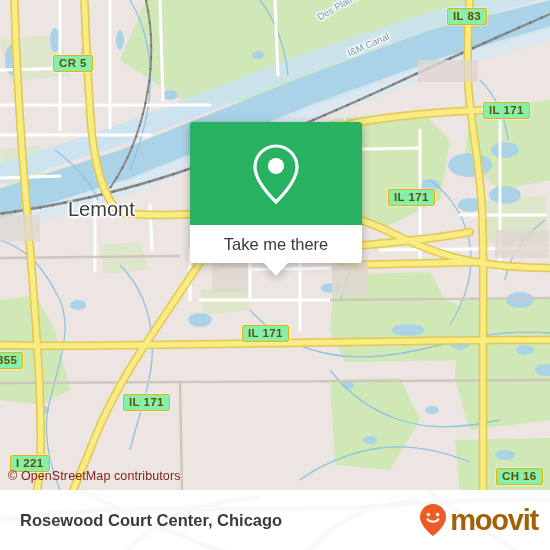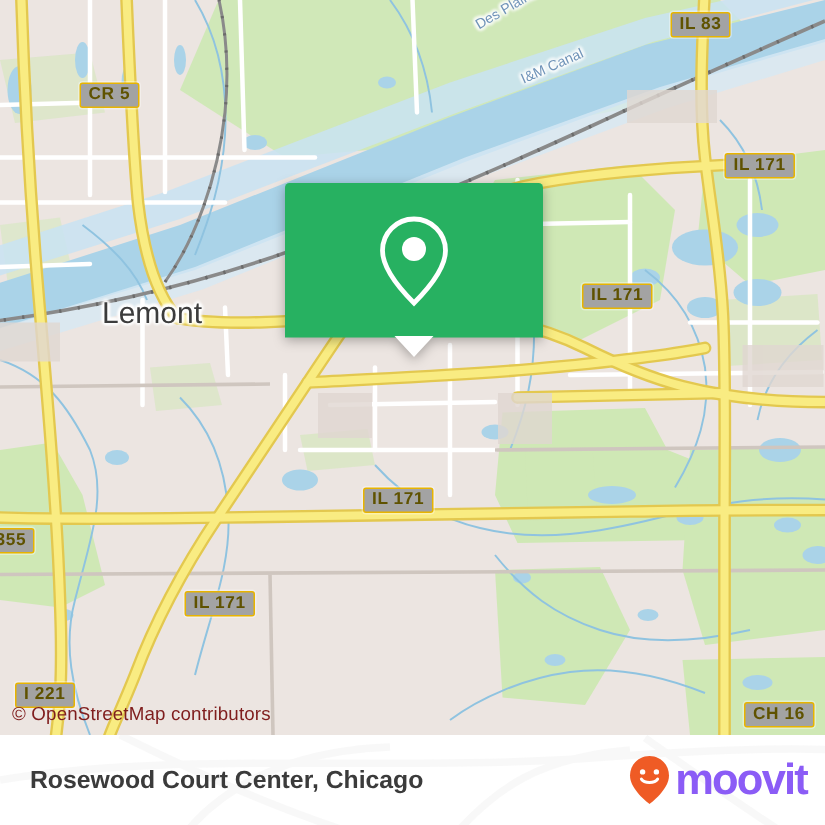--- a/index.html
+++ b/index.html
@@ -17,21 +17,21 @@
   
   .attrib{
     position:absolute;left:8px;top:469px;z-index:40;
     font-size:12.5px;color:#7f1d1d;letter-spacing:.1px;
     white-space:nowrap;
   }
 
   
   .shield{
     position:absolute;z-index:30;
-    background:#a3a3a3;border:1.6px solid #e8b400;border-radius:2px;
+    background:#86efac;border:1.6px solid #e8b400;border-radius:2px;
     color:#5f5200;font-size:11.5px;font-weight:bold;letter-spacing:.4px;
     padding:1px 5px 2px 5px;line-height:12px;white-space:nowrap;
     box-shadow:0 0 0 1px rgba(255,255,255,.35);
   }
 
   
   .placelabel{
     position:absolute;z-index:28;color:#4a4a4a;white-space:nowrap;
     text-shadow:1.5px 0 2px #fff,-1.5px 0 2px #fff,0 1.5px 2px #fff,0 -1.5px 2px #fff,
                 1px 1px 2px #fff,-1px -1px 2px #fff,1px -1px 2px #fff,-1px 1px 2px #fff;
@@ -64,21 +64,21 @@
     position:absolute;left:0;top:490px;width:550px;height:60px;z-index:70;
     background:#fff;display:flex;align-items:center;overflow:hidden;
   }
   #footer-watermark{position:absolute;left:0;top:-490px;opacity:.055;}
   #footer-title{
     position:relative;z-index:2;margin-left:20px;
     font-size:16.5px;color:#3b3b3b;white-space:nowrap;font-weight:bold;
   }
   #logo{position:absolute;right:12px;top:50%;transform:translateY(-50%);z-index:2;
         display:flex;align-items:center;}
-  #logo-word{font-size:29px;color:#8b5cf6;font-weight:bold;letter-spacing:-1.2px;margin-left:2px;}
+  #logo-word{font-size:29px;color:#a16207;font-weight:bold;letter-spacing:-1.2px;margin-left:2px;}
 </style>
 </head>
 <body>
 
 <div id="root">
 
   <div id="map">
     <svg width="550" height="490" viewBox="0 0 550 490" xmlns="http://www.w3.org/2000/svg">
       <defs>
         <clipPath id="mapclip">
@@ -250,20 +250,23 @@
     <div class="attrib">© OpenStreetMap contributors</div>
   </div>
 
   <div id="card">
     <div id="card-top" style="background:#27b161">
       <svg width="56" height="64" viewBox="0 0 56 64">
         <path d="M28,4 C16.4,4 7,13.4 7,25 C7,38 20,52 28,60 C36,52 49,38 49,25 C49,13.4 39.6,4 28,4 Z" fill="none" stroke="#ffffff" stroke-width="3.2"></path>
         <circle cx="28" cy="24" r="8" fill="#ffffff"></circle>
       </svg>
     </div>
+    <div id="card-bottom">
+      <span>Take me there</span>
+    </div>
     <div id="card-arrow"></div>
   </div>
 
   <div id="footer">
     <svg id="footer-watermark" width="550" height="550" viewBox="0 0 550 550">
       <g stroke="#8a8a8a" fill="none" stroke-width="5">
         <path d="M0,520 C120,500 260,515 400,505 C470,500 520,498 560,500"></path>
         <path d="M120,560 C150,520 200,500 260,498"></path>
         <path d="M300,560 C330,525 360,505 420,500"></path>
         <path d="M80,490 C140,520 200,545 250,560"></path>

